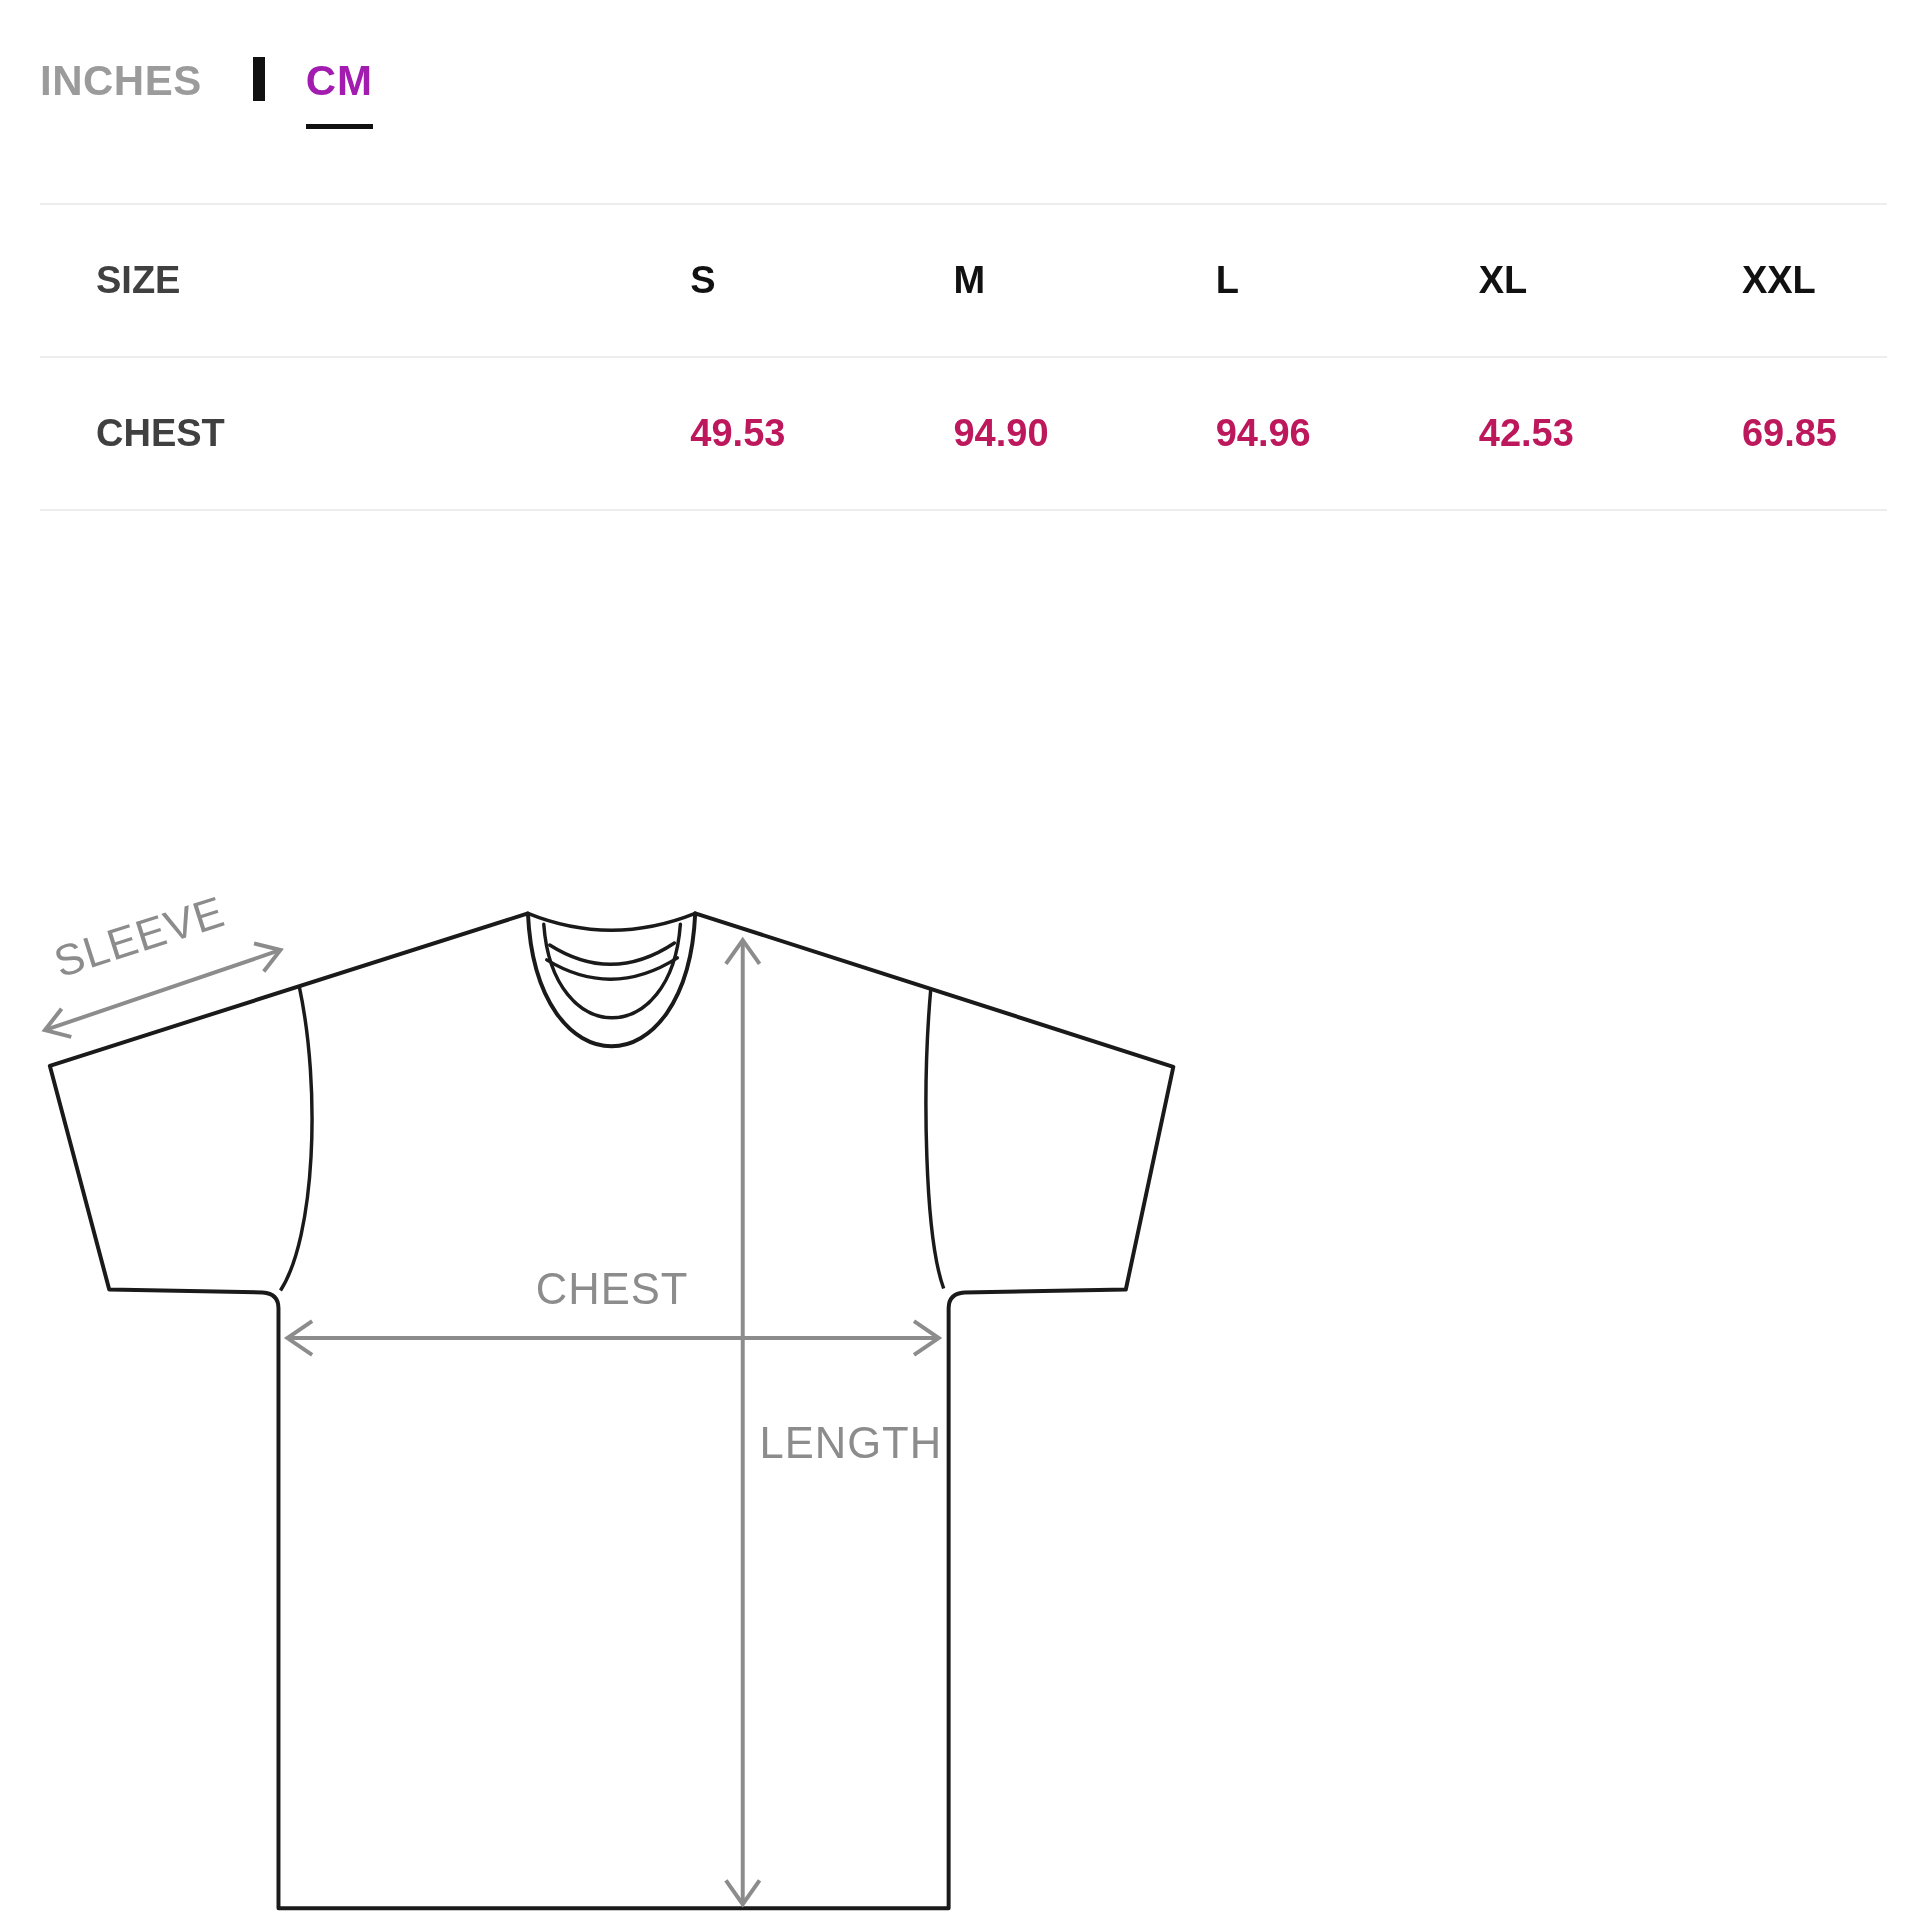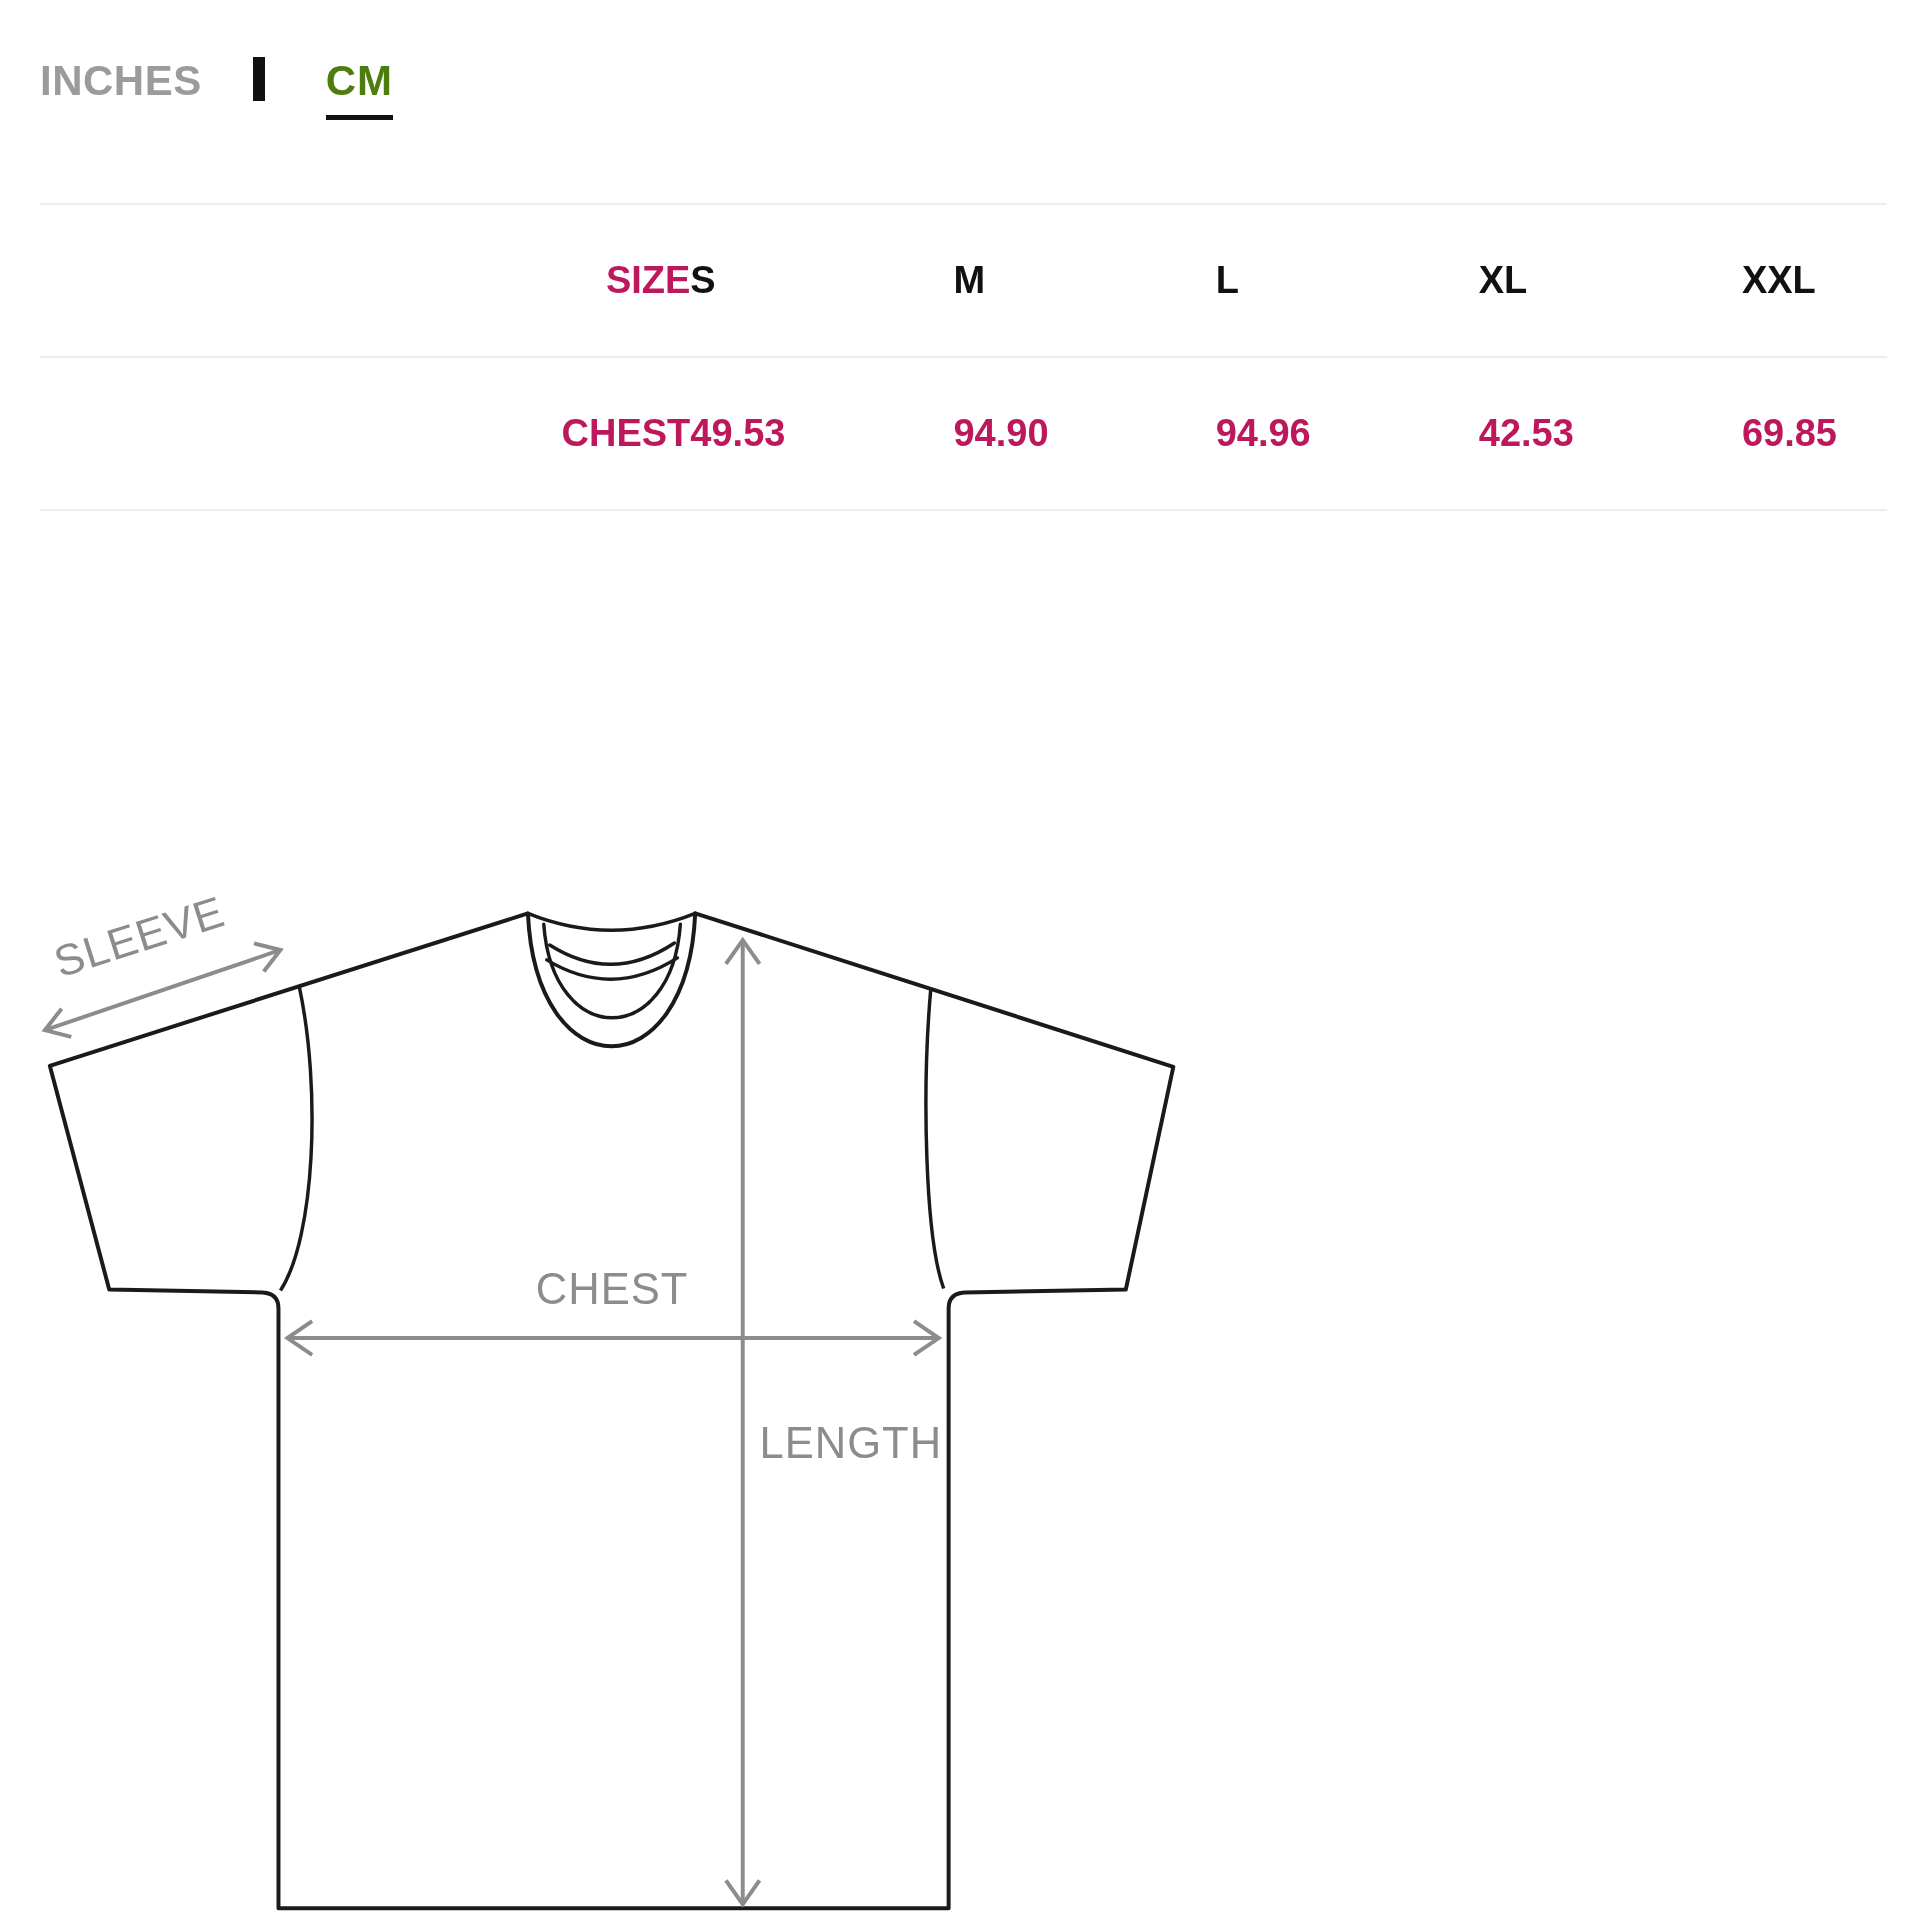--- a/index.html
+++ b/index.html
@@ -17,37 +17,37 @@
   }
   .unit-inches{
     font-size:42px;font-weight:700;color:#9b9b9b;
     letter-spacing:0.5px;cursor:pointer;
   }
   .unit-sep{
     width:12px;height:44px;background:#111111;
     margin-left:51px;margin-right:41px;
   }
   .unit-cm{
-    font-size:42px;font-weight:700;color:#4d7c0f;
+    font-size:42px;font-weight:700;color:#a21caf;
     letter-spacing:1px;border-bottom:5px solid #111111;
-    padding-bottom:10px;cursor:pointer;margin-left:20px;
+    padding-bottom:19px;cursor:pointer;
   }
   
   .size-table{
     position:absolute;left:40px;top:203px;width:1847px;
     border-collapse:collapse;table-layout:fixed;
   }
   .size-table tr{border-top:2px solid #ededed;}
   .size-table tbody tr:last-child{border-bottom:2px solid #ededed;}
   .size-table th,.size-table td{
     height:151px;vertical-align:middle;text-align:left;
     font-size:38px;padding:0;
   }
   .size-table thead th{font-weight:700;color:#111111;}
-  .size-table .row-label{font-weight:700;color:#be185d;padding-left:56px;text-align:right;}
+  .size-table .row-label{font-weight:700;color:#404040;padding-left:56px;}
   .size-table td{font-weight:700;color:#be185d;}
   
   .diagram{position:absolute;left:0px;top:851px;}
   .diagram text{
     font-family:"Liberation Sans", sans-serif;
     font-size:44px;fill:#8c8c8c;letter-spacing:1px;
   }
 </style>
 </head>
 <body>

